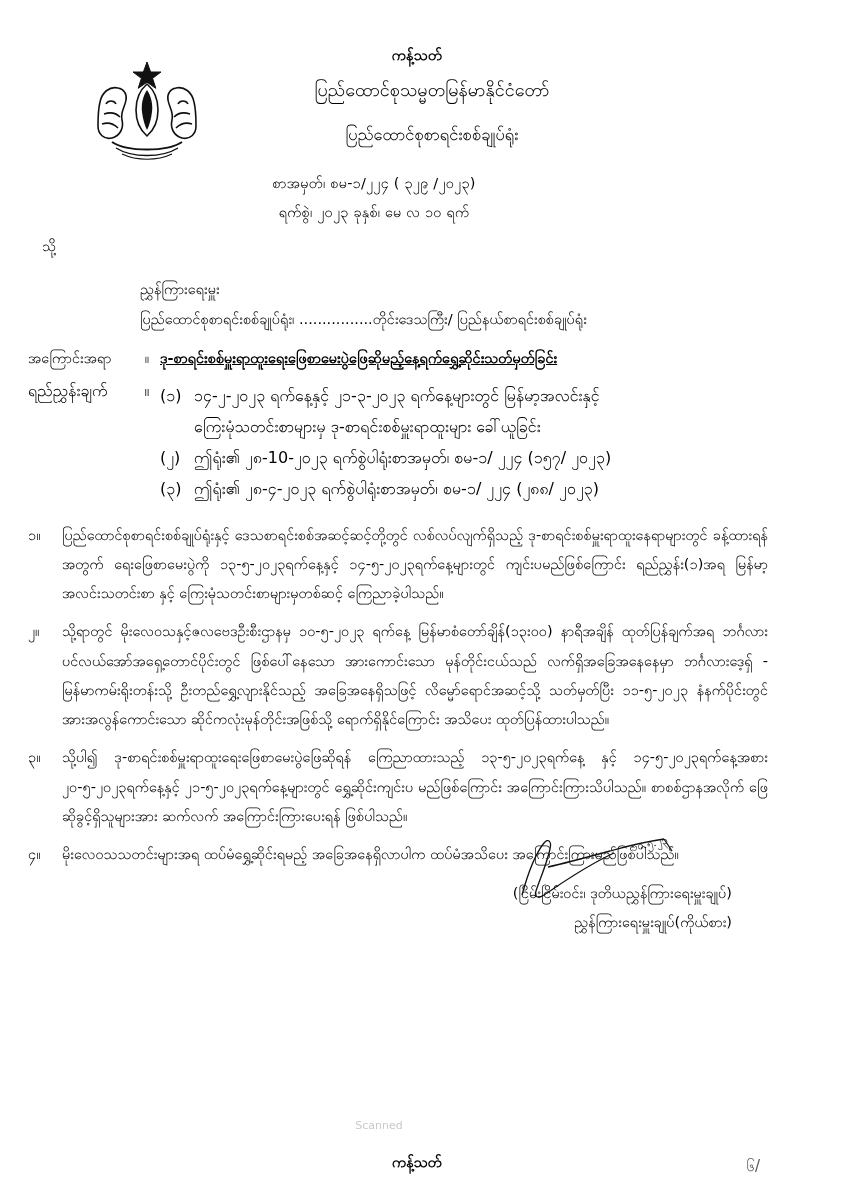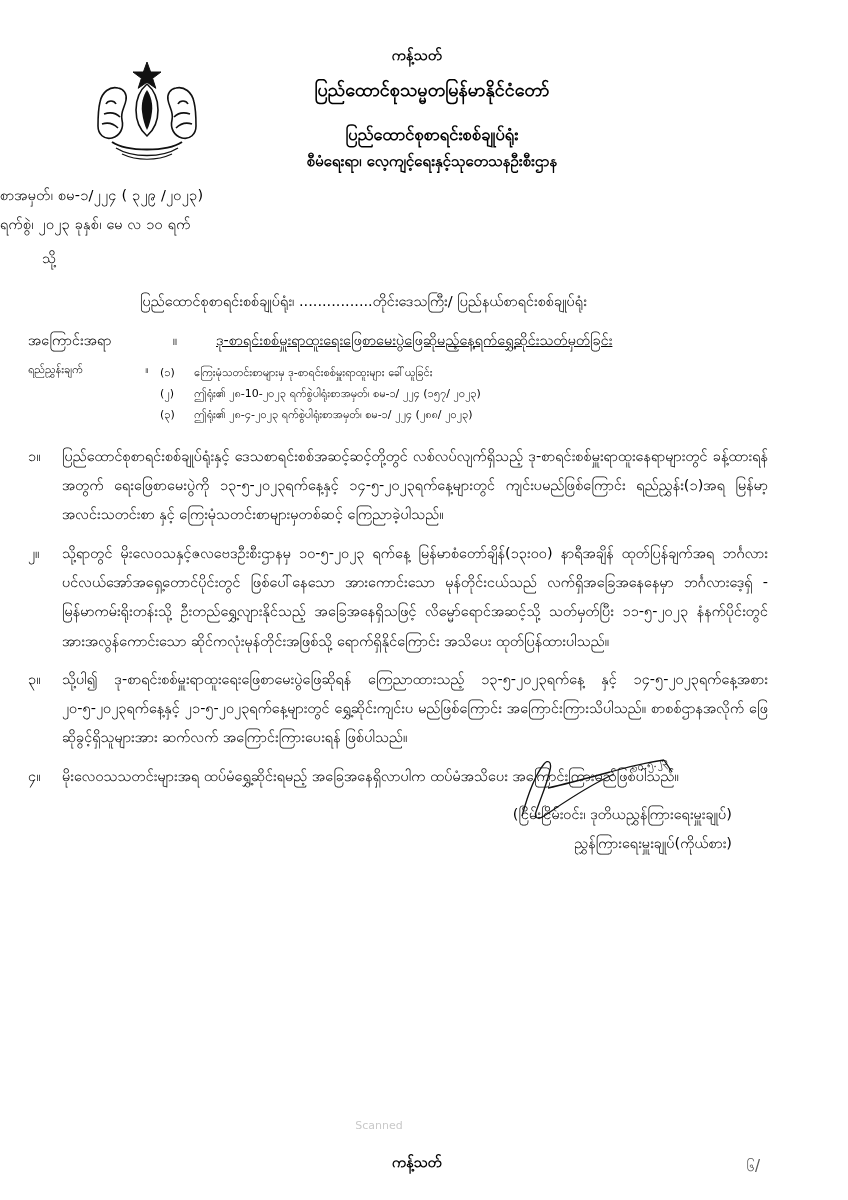--- a/index.html
+++ b/index.html
@@ -40,31 +40,31 @@
     left: 92px;
     top: 60px;
     width: 110px;
     height: 105px;
   }
   .ministry-lines {
     margin-top: 8px;
     margin-left: 40px;
   }
   .ministry-lines div {
-    font-weight: bold;
+    font-weight: normal;
     line-height: 1.62;
   }
   .m1 { font-size: 18px; }
   .m2 { font-size: 16.5px; margin-top: 18px; }
   .m3 { font-size: 15px; }
 
   
   .ref-block {
-    margin-top: 8px;
-    text-align: left;
+    margin-top: 20px;
+    text-align: center;
     padding-right: 76px;
   }
   .ref-block div {
     font-size: 14.5px;
     line-height: 2.0;
     letter-spacing: 0.2px;
   }
 
   
   .to-line {
@@ -78,34 +78,33 @@
     font-size: 14.5px;
     line-height: 2.1;
   }
 
   
   .subject-row {
     display: flex;
     margin-top: 14px;
     margin-left: 28px;
     font-size: 14.5px;
-    gap: 28px;
   }
   .subject-label { width: 106px; flex: 0 0 106px; }
   .subject-sep { width: 26px; flex: 0 0 26px; text-align: center; }
   .subject-text {
-    font-weight: normal;
+    font-weight: bold;
     text-decoration: underline;
     flex: 1;
   }
   .refs-row {
     display: flex;
     margin-top: 10px;
     margin-left: 28px;
-    font-size: 11px;
+    font-size: 16px;
   }
   .refs-label { width: 106px; flex: 0 0 106px; }
   .refs-sep { width: 26px; flex: 0 0 26px; text-align: center; }
   .refs-list { flex: 1; }
   .ref-item {
     display: flex;
     line-height: 1.95;
   }
   .ref-num { width: 34px; flex: 0 0 34px; }
   .ref-body { flex: 1; }
@@ -211,47 +210,48 @@
           <path d="M20,82 C35,92 75,92 90,82" stroke-width="2"></path>
           <path d="M24,88 C40,98 70,98 86,88" stroke-width="1.4"></path>
           <path d="M30,94 C45,101 65,101 80,94" stroke-width="1.2"></path>
         </g>
       </svg>
     </div>
 
     <div class="ministry-lines">
       <div class="m1">ပြည်ထောင်စုသမ္မတမြန်မာနိုင်ငံတော်</div>
       <div class="m2">ပြည်ထောင်စုစာရင်းစစ်ချုပ်ရုံး</div>
-      <div class="m3">စီမံရေးရာ၊ လေ့ကျင့်ရေးနှင့်သုတေသနဦးစီးဌာန</div>
     </div>
   </div>
 
   <div class="ref-block">
     <div>စာအမှတ်၊ စမ-၁/၂၂၄ ( ၃၂၉ /၂၀၂၃)</div>
     <div>ရက်စွဲ၊ ၂၀၂၃ ခုနှစ်၊  မေ လ  ၁၀  ရက်</div>
   </div>
 
   <div class="to-line">သို့</div>
   <div class="addressee">
+    <div>ညွှန်ကြားရေးမှူး</div>
     <div>ပြည်ထောင်စုစာရင်းစစ်ချုပ်ရုံး၊ ................တိုင်းဒေသကြီး/ ပြည်နယ်စာရင်းစစ်ချုပ်ရုံး</div>
   </div>
 
   <div class="subject-row">
     <div class="subject-label">အကြောင်းအရာ</div>
     <div class="subject-sep">။</div>
     <div class="subject-text">ဒု-စာရင်းစစ်မှူးရာထူးရေးဖြေစာမေးပွဲဖြေဆိုမည့်နေ့ရက်ရွှေ့ဆိုင်းသတ်မှတ်ခြင်း</div>
   </div>
 
   <div class="refs-row">
     <div class="refs-label">ရည်ညွှန်းချက်</div>
     <div class="refs-sep">။</div>
     <div class="refs-list">
       <div class="ref-item">
         <div class="ref-num">(၁)</div>
         <div class="ref-body">
+          <span>၁၄-၂-၂၀၂၃ ရက်နေ့နှင့် ၂၁-၃-၂၀၂၃ ရက်နေ့များတွင် မြန်မာ့အလင်းနှင့်</span>
           <span class="cont">ကြေးမုံသတင်းစာများမှ ဒု-စာရင်းစစ်မှူးရာထူးများ ခေါ်ယူခြင်း</span>
         </div>
       </div>
       <div class="ref-item">
         <div class="ref-num">(၂)</div>
         <div class="ref-body">
           <span>ဤရုံး၏ ၂၈-10-၂၀၂၃ ရက်စွဲပါရုံးစာအမှတ်၊ စမ-၁/ ၂၂၄ (၁၅၇/ ၂၀၂၃)</span>
         </div>
       </div>
       <div class="ref-item">

